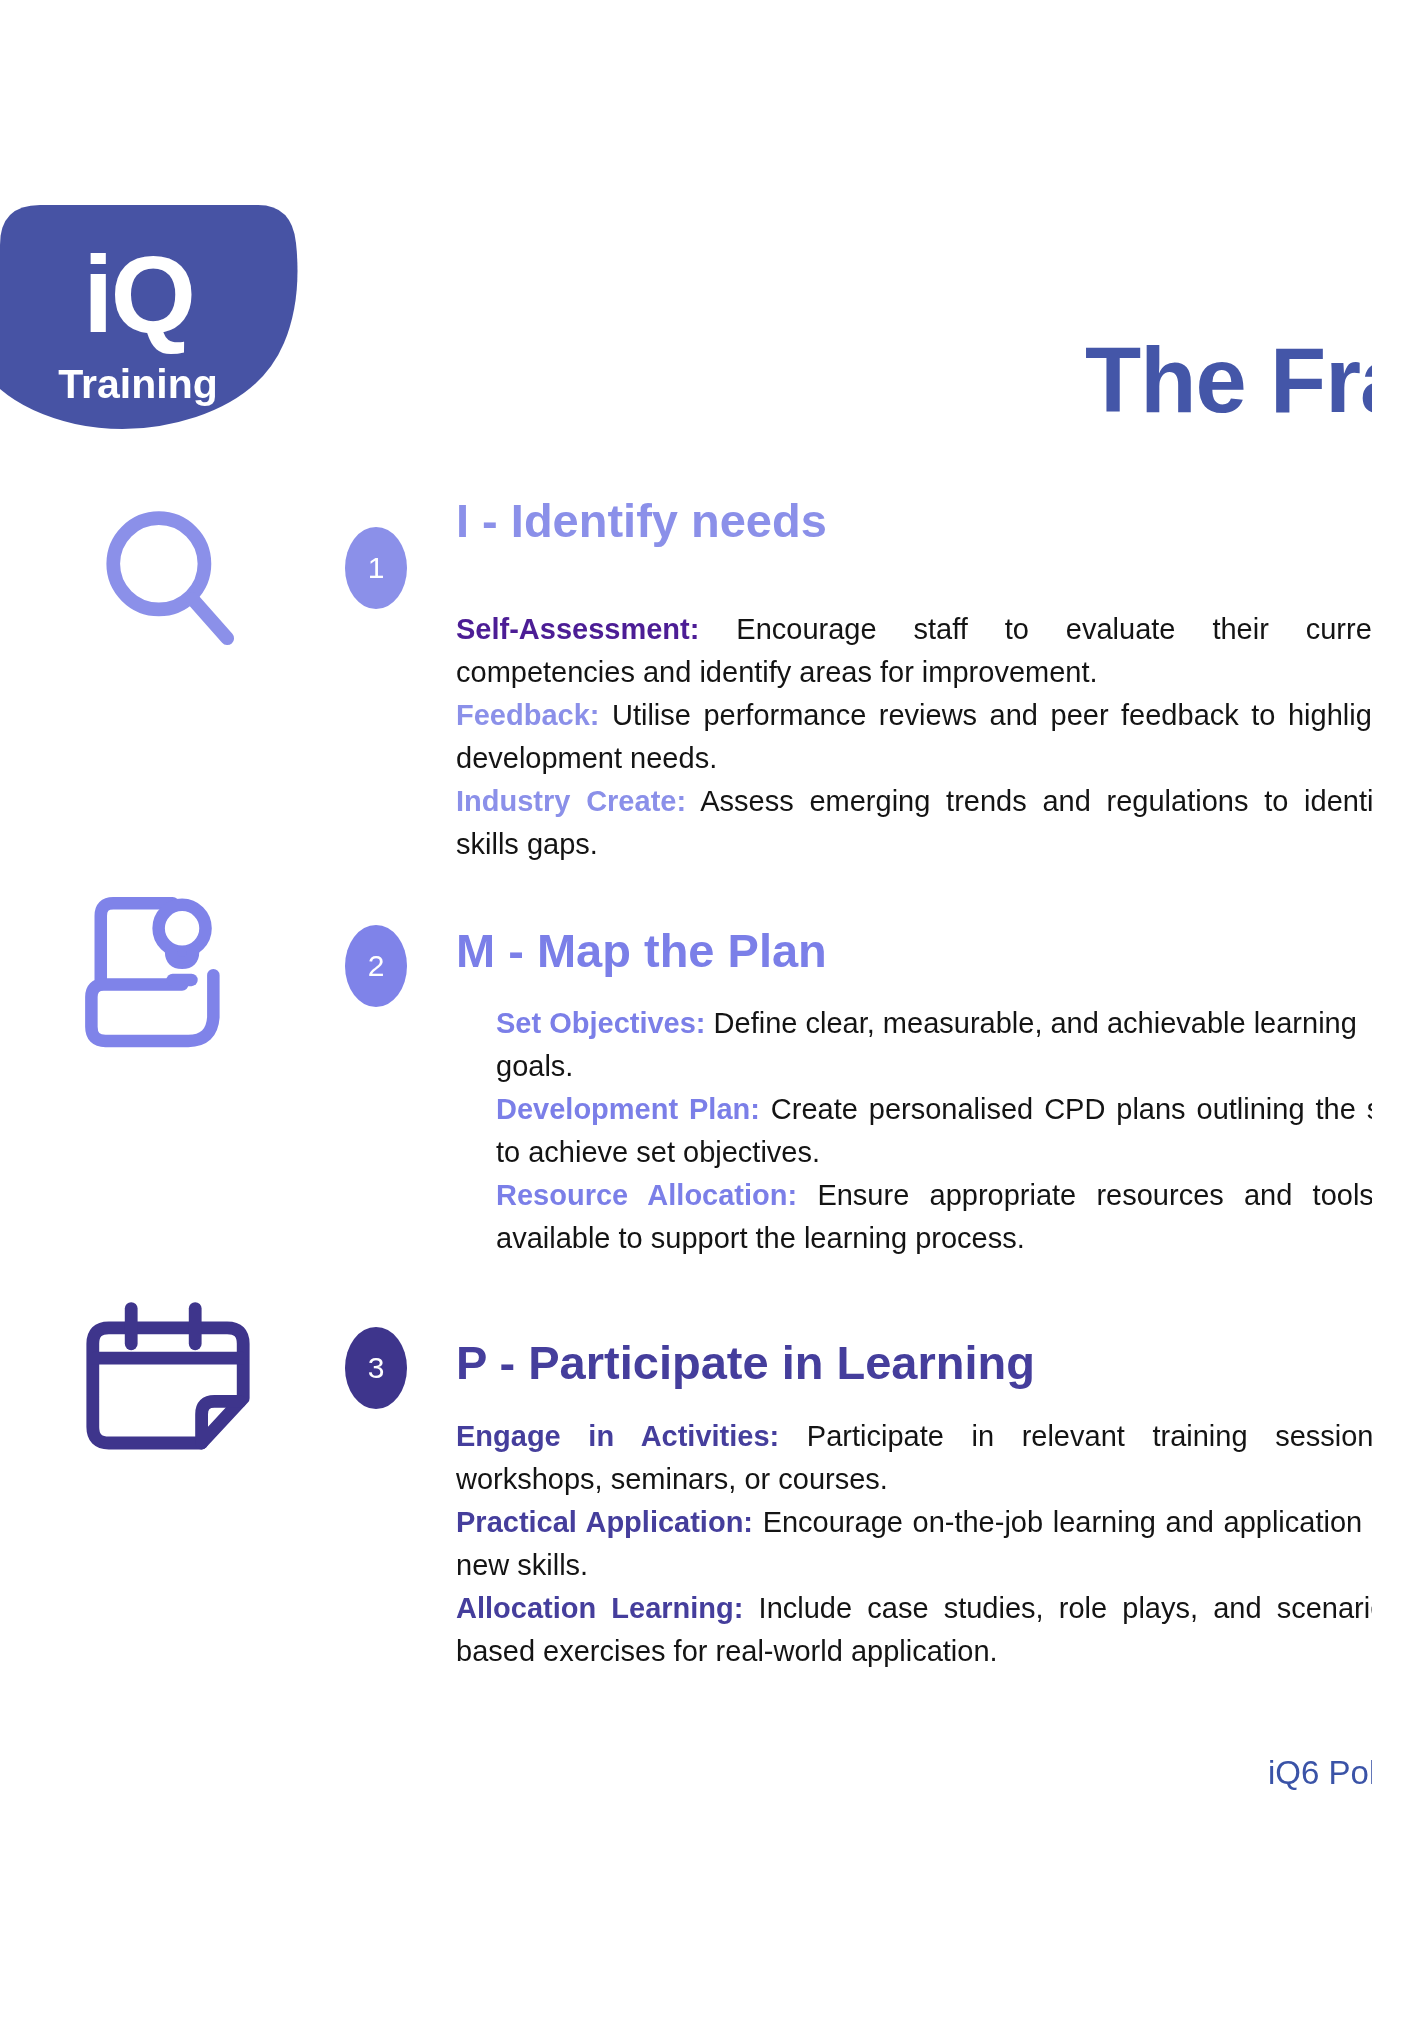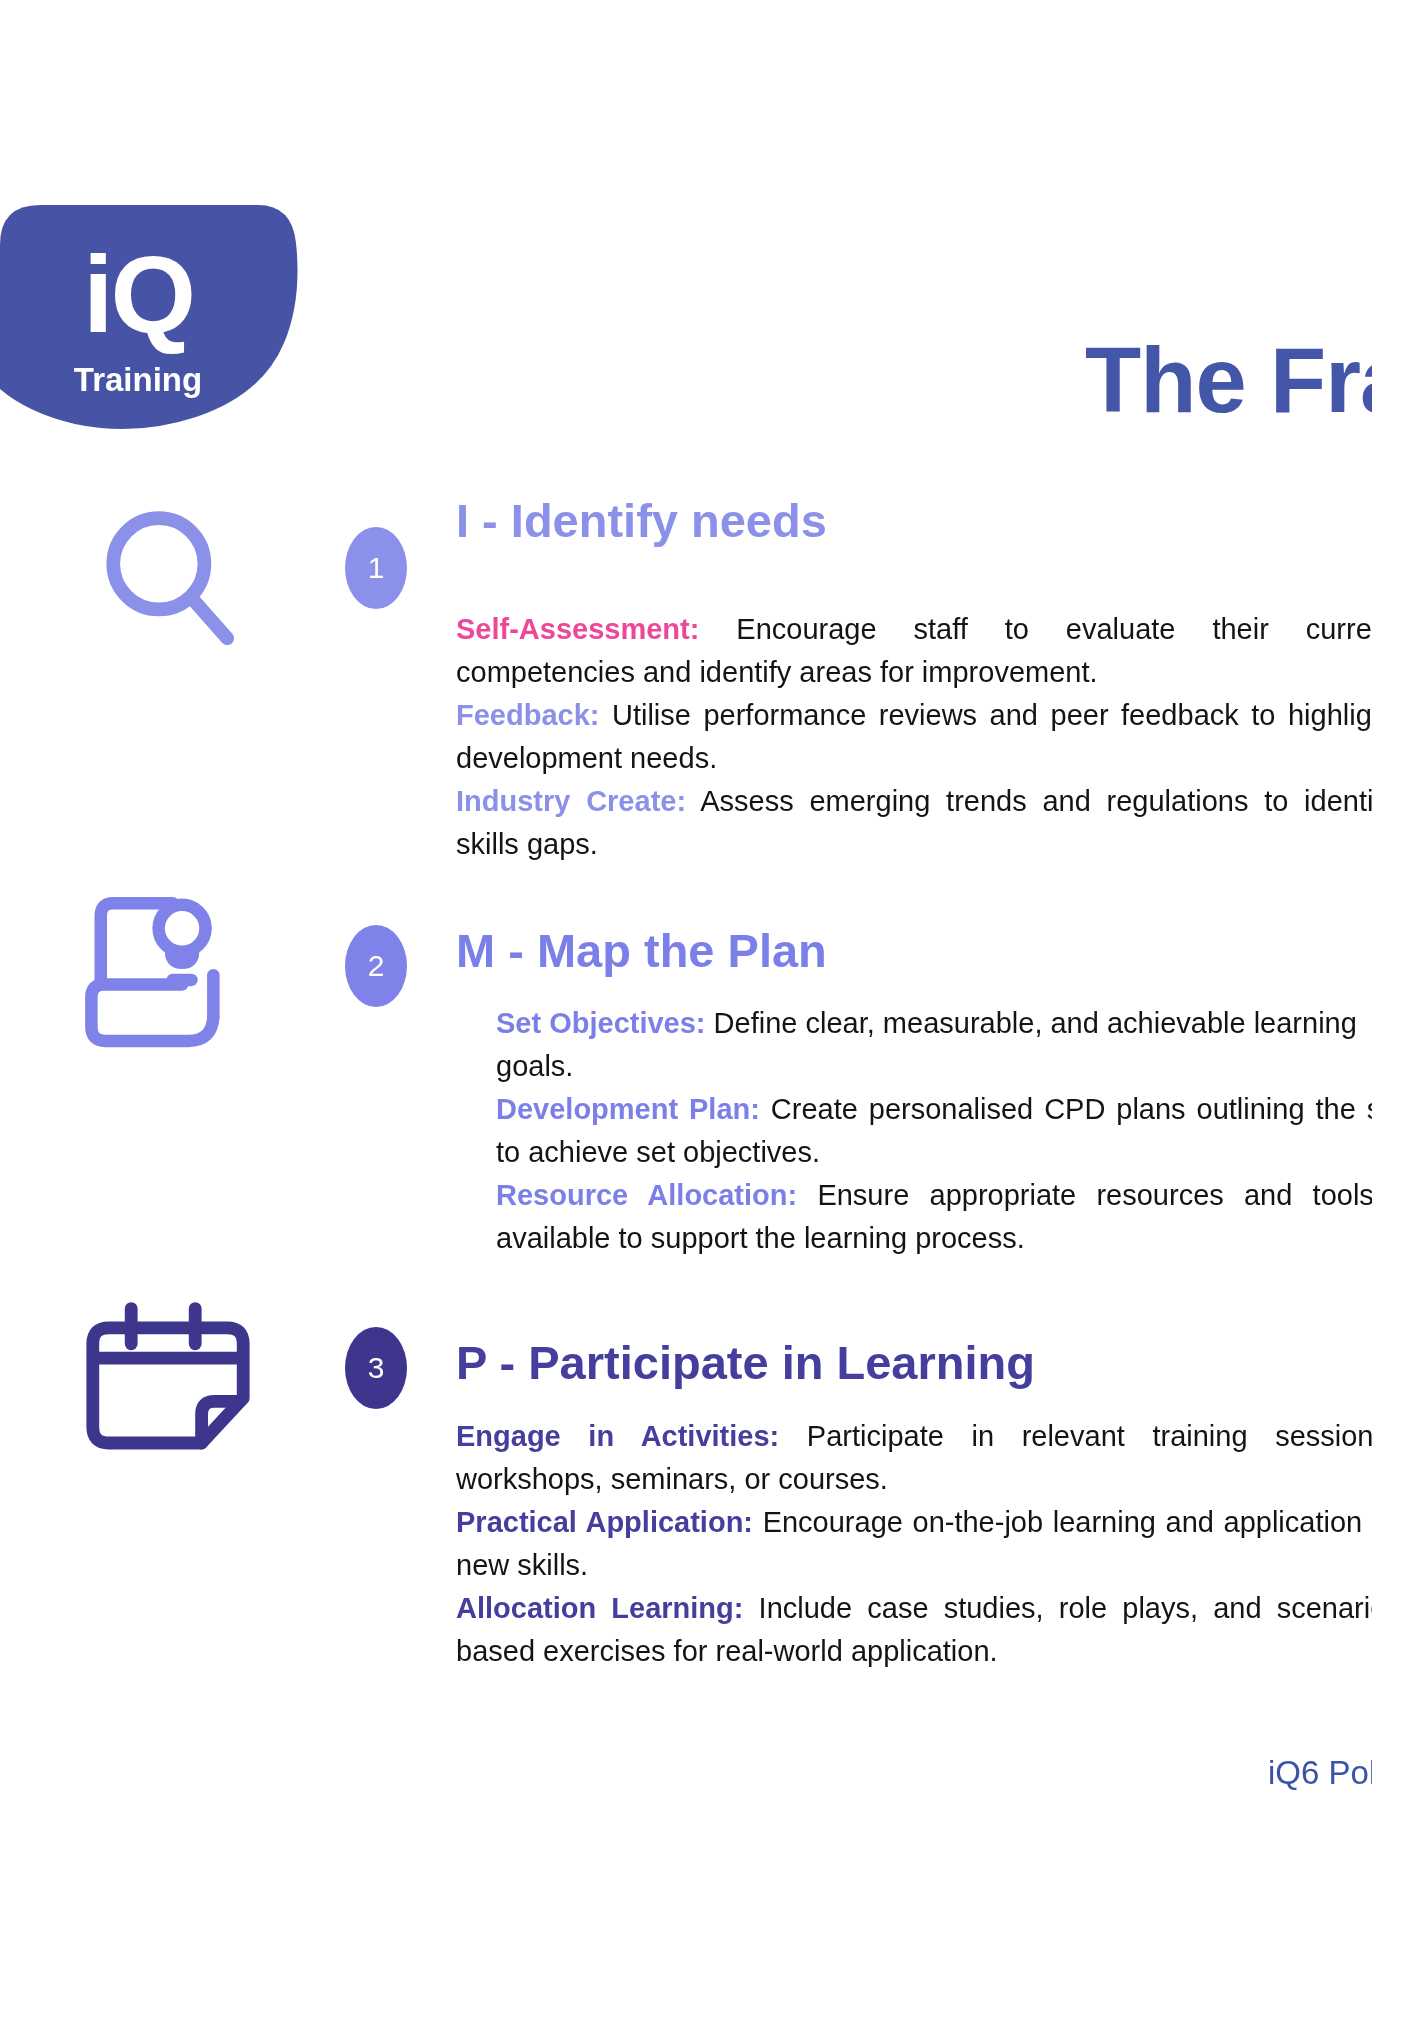--- a/index.html
+++ b/index.html
@@ -5,21 +5,21 @@
   html,body{margin:0;padding:0;background:#fff;}
   .page{position:relative;width:1372px;height:2018px;overflow:hidden;background:#ffffff;
         font-family:"Liberation Sans",sans-serif;}
 
   
   .logo{position:absolute;left:0;top:205px;width:300px;height:226px;}
   .logo svg{position:absolute;left:0;top:0;}
   .logo-text{position:absolute;left:0;top:34px;width:92%;text-align:center;color:#fff;
              font-weight:800;font-size:110px;line-height:110px;letter-spacing:-3px;}
   .logo-sub{position:absolute;left:0;top:156px;width:92%;text-align:center;color:#fff;
-            font-weight:700;font-size:33px;}
+            font-weight:700;font-size:41px;}
 
   
   .title{position:absolute;left:1085px;top:328px;font-size:92px;font-weight:800;
          white-space:nowrap;letter-spacing:-1px;}
 
   
   .step-icon{position:absolute;}
   .step-icon svg{display:block;width:100%;height:100%;}
   .icon-1{left:95px;top:503px;width:152px;height:152px;}
   .icon-2{left:82px;top:888px;width:172px;height:176px;}
@@ -72,21 +72,21 @@
       <circle cx="42" cy="40" r="30"></circle>
       <line x1="64" y1="63" x2="87" y2="89"></line>
     </svg>
   </div>
   <div class="badge badge-1" style="background-color: rgb(139, 144, 233);">
     <span>1</span>
   </div>
   <div class="heading heading-1" style="color: rgb(139, 144, 233);">I - Identify needs</div>
   <div class="details details-1">
     <p>
-      <span class="kw" style="color: #ec4899;">Self-Assessment:</span>
+      <span class="kw" style="color: #4c1d95;">Self-Assessment:</span>
       <span>Encourage staff to evaluate their current competencies and identify areas for improvement.</span>
     </p>
     <p>
       <span class="kw" style="color: rgb(139, 144, 233);">Feedback:</span>
       <span>Utilise performance reviews and peer feedback to highlight development needs.</span>
     </p>
     <p>
       <span class="kw" style="color: rgb(139, 144, 233);">Industry Create:</span>
       <span>Assess emerging trends and regulations to identify skills gaps.</span>
     </p>

